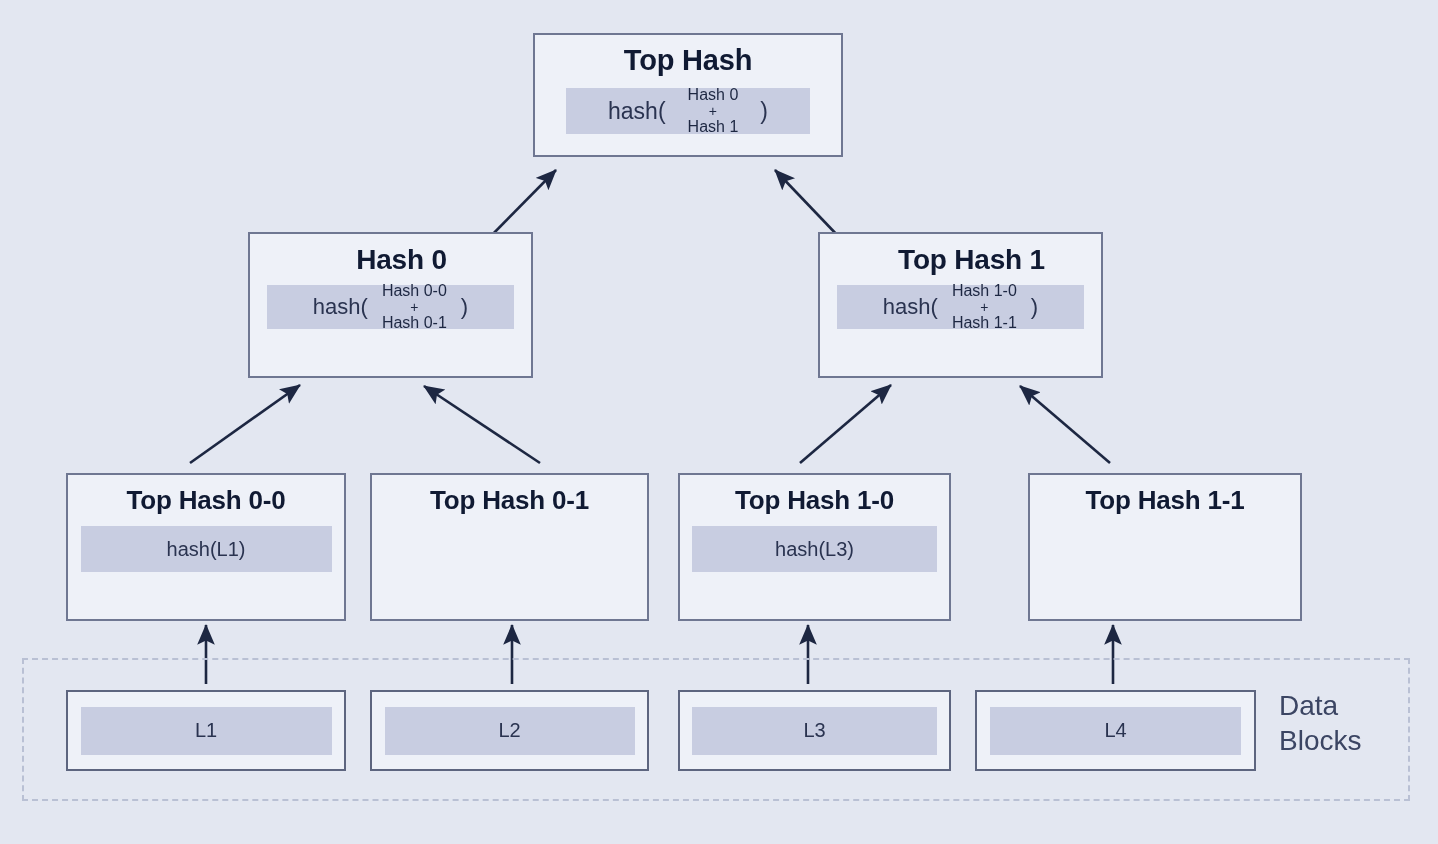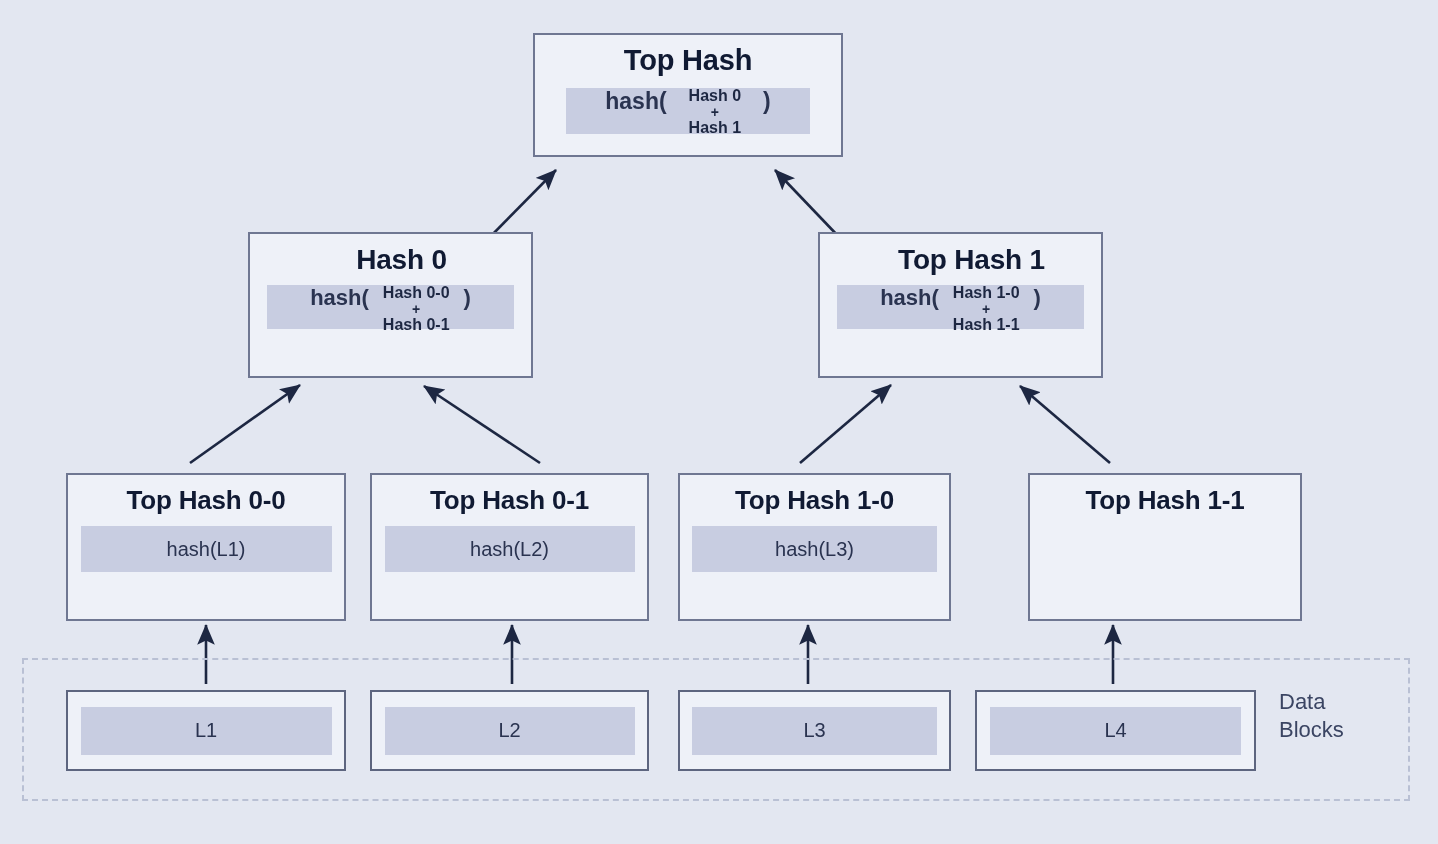--- a/index.html
+++ b/index.html
@@ -146,34 +146,33 @@
   .block.block-1 .bar { width: 250px; }
   .block.block-2 .bar { width: 245px; }
   .block.block-3 .bar { width: 251px; }
 
   #data-blocks-label {
     position: absolute;
     left: 1279px;
     top: 688px;
     width: 126px;
     color: #3b4563;
-    font-size: 22px;
+    font-size: 28px;
     line-height: 1.25;
     text-align: left;
     white-space: pre-line;
   }
 
   
   .formula {
     display: flex;
-    align-items: flex-start;
+    align-items: center;
     justify-content: center;
     width: 100%;
     height: 100%;
-    font-weight: bold;
   }
   .formula .fn {
     font-size: 22px;
     color: #2a3350;
   }
   .formula .operands {
     display: flex;
     flex-direction: column;
     align-items: center;
     line-height: 1.0;
@@ -274,21 +273,20 @@
   </div>
 
   <div class="node leaf leaf-0">
     <div class="node-title">Top Hash
 0-0</div>
     <div class="bar">hash(L1)</div>
   </div>
   <div class="node leaf leaf-1">
     <div class="node-title">Top Hash
 0-1</div>
-    <div class="bar">hash(L2)</div>
   </div>
   <div class="node leaf leaf-2">
     <div class="node-title">Top Hash
 1-0</div>
     <div class="bar">hash(L3)</div>
   </div>
   <div class="node leaf leaf-3">
     <div class="node-title">Top Hash
 1-1</div>
   </div>

